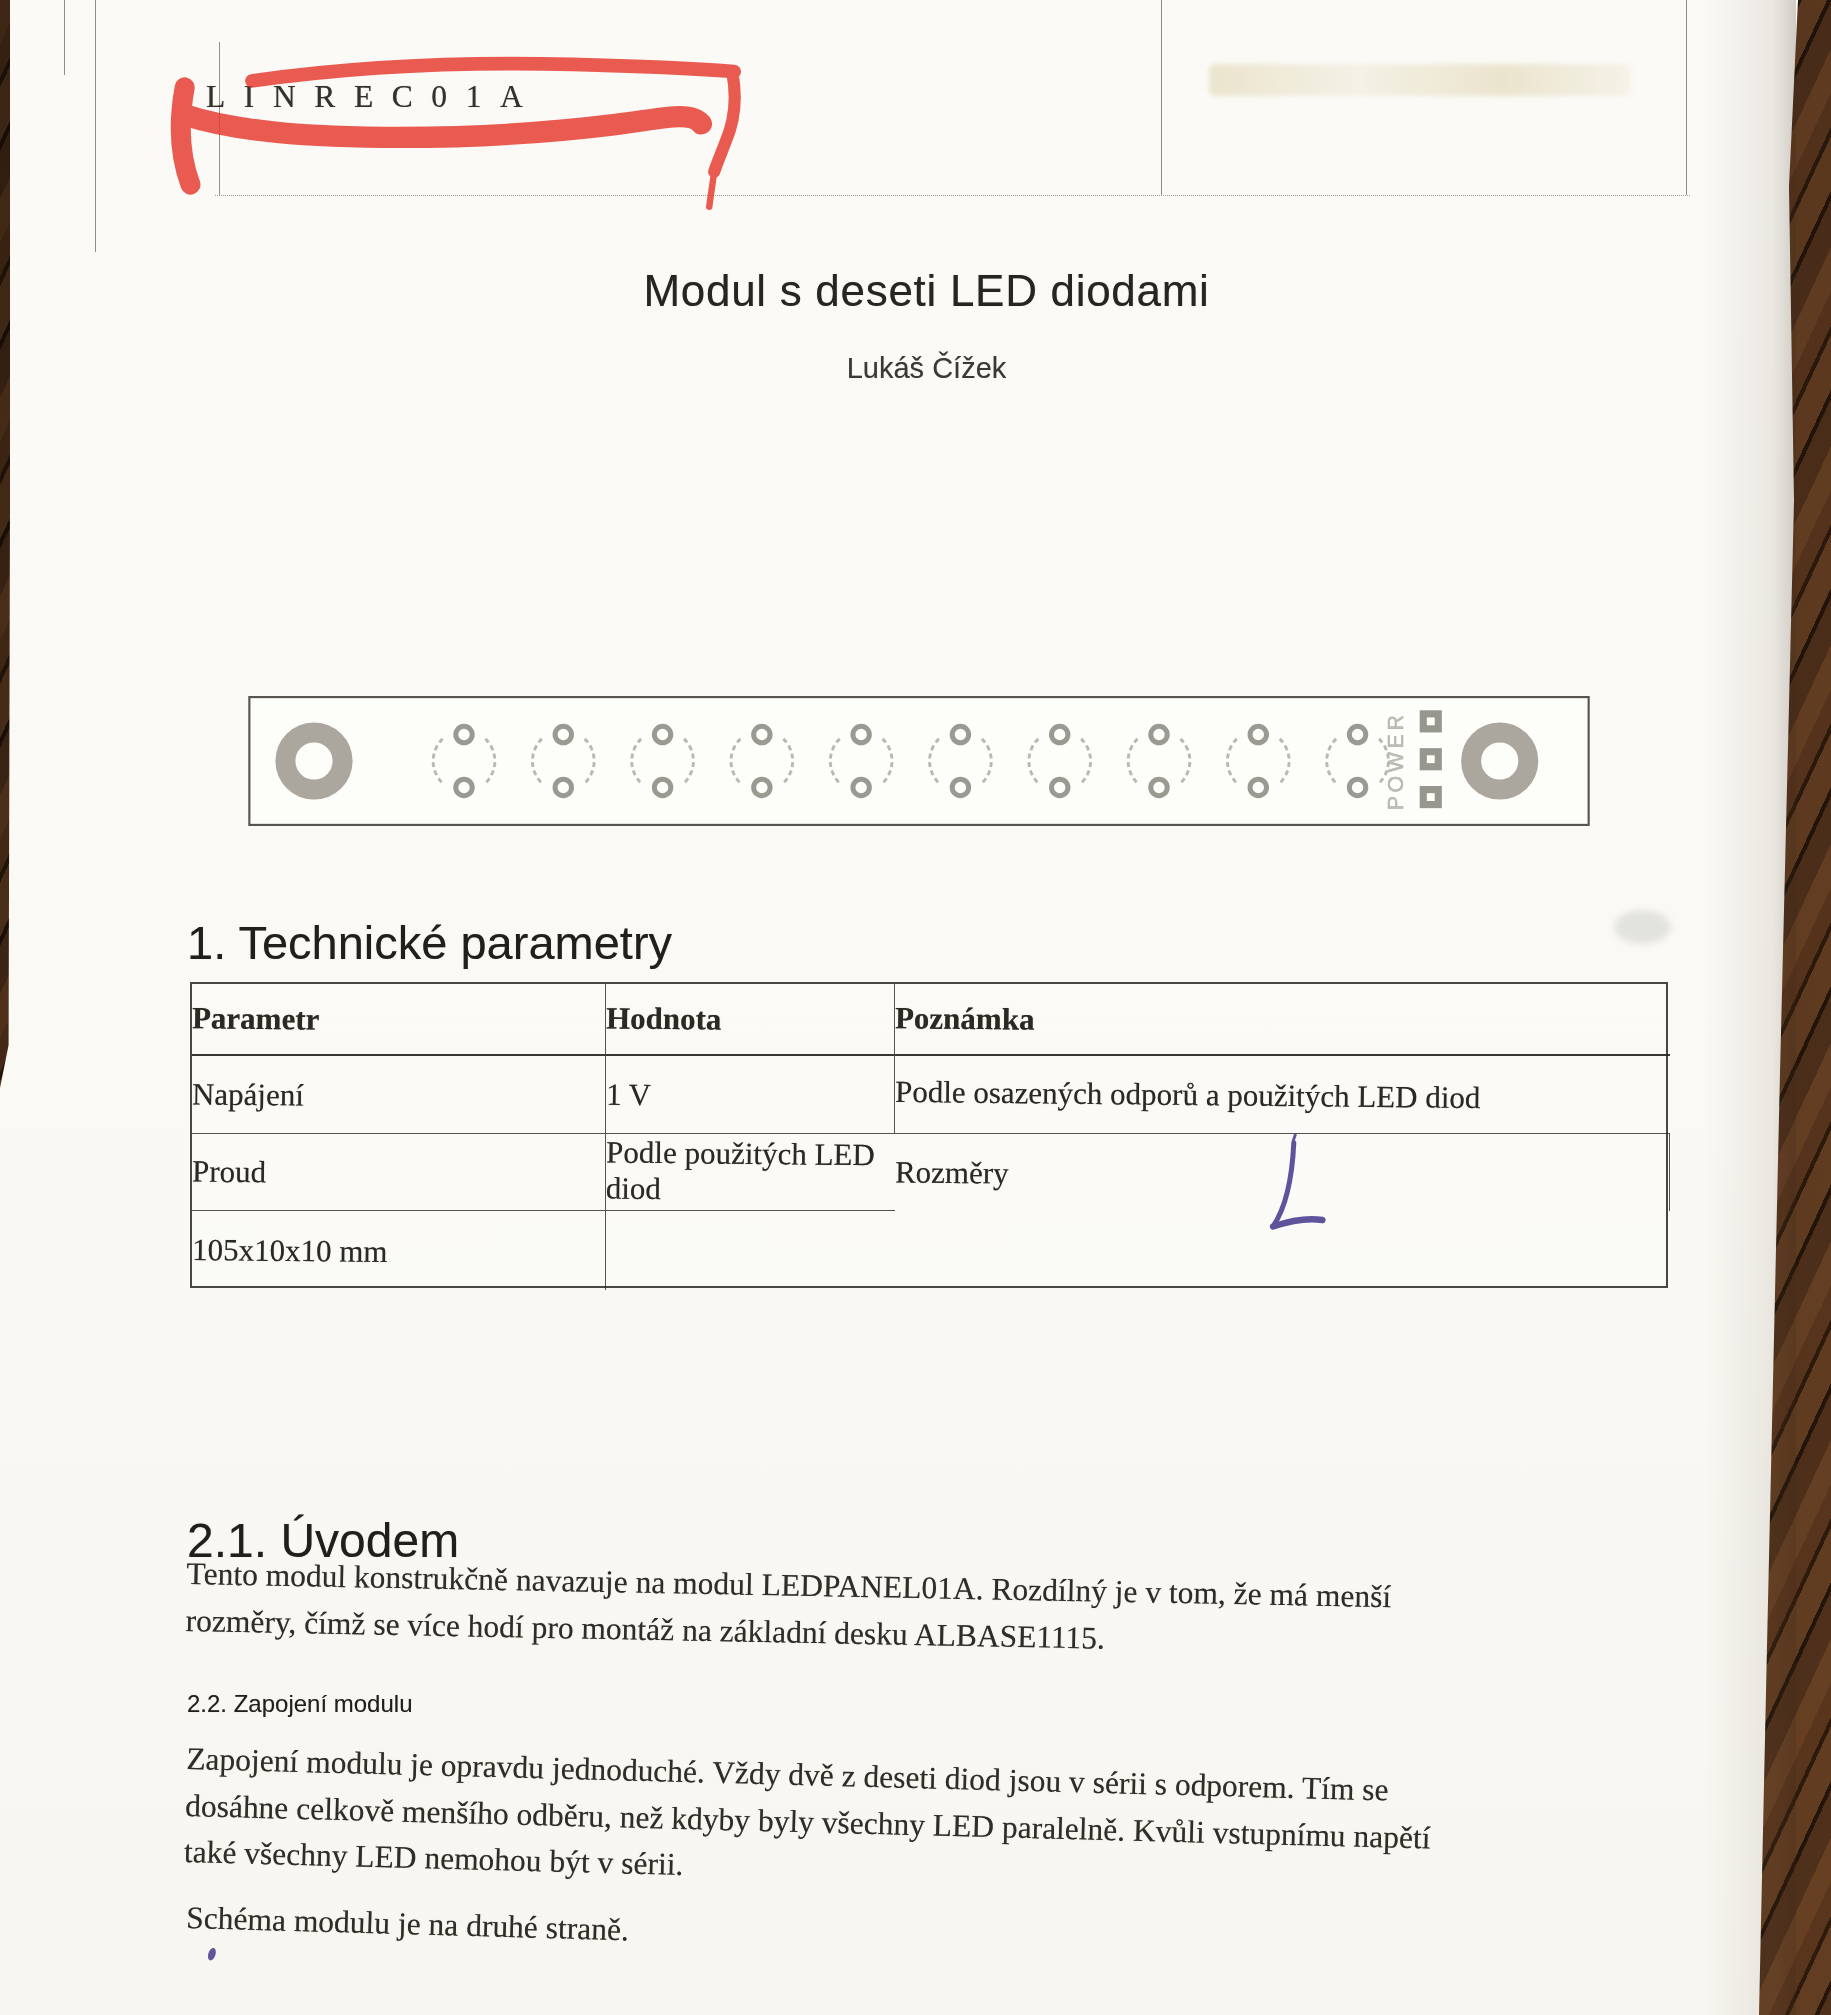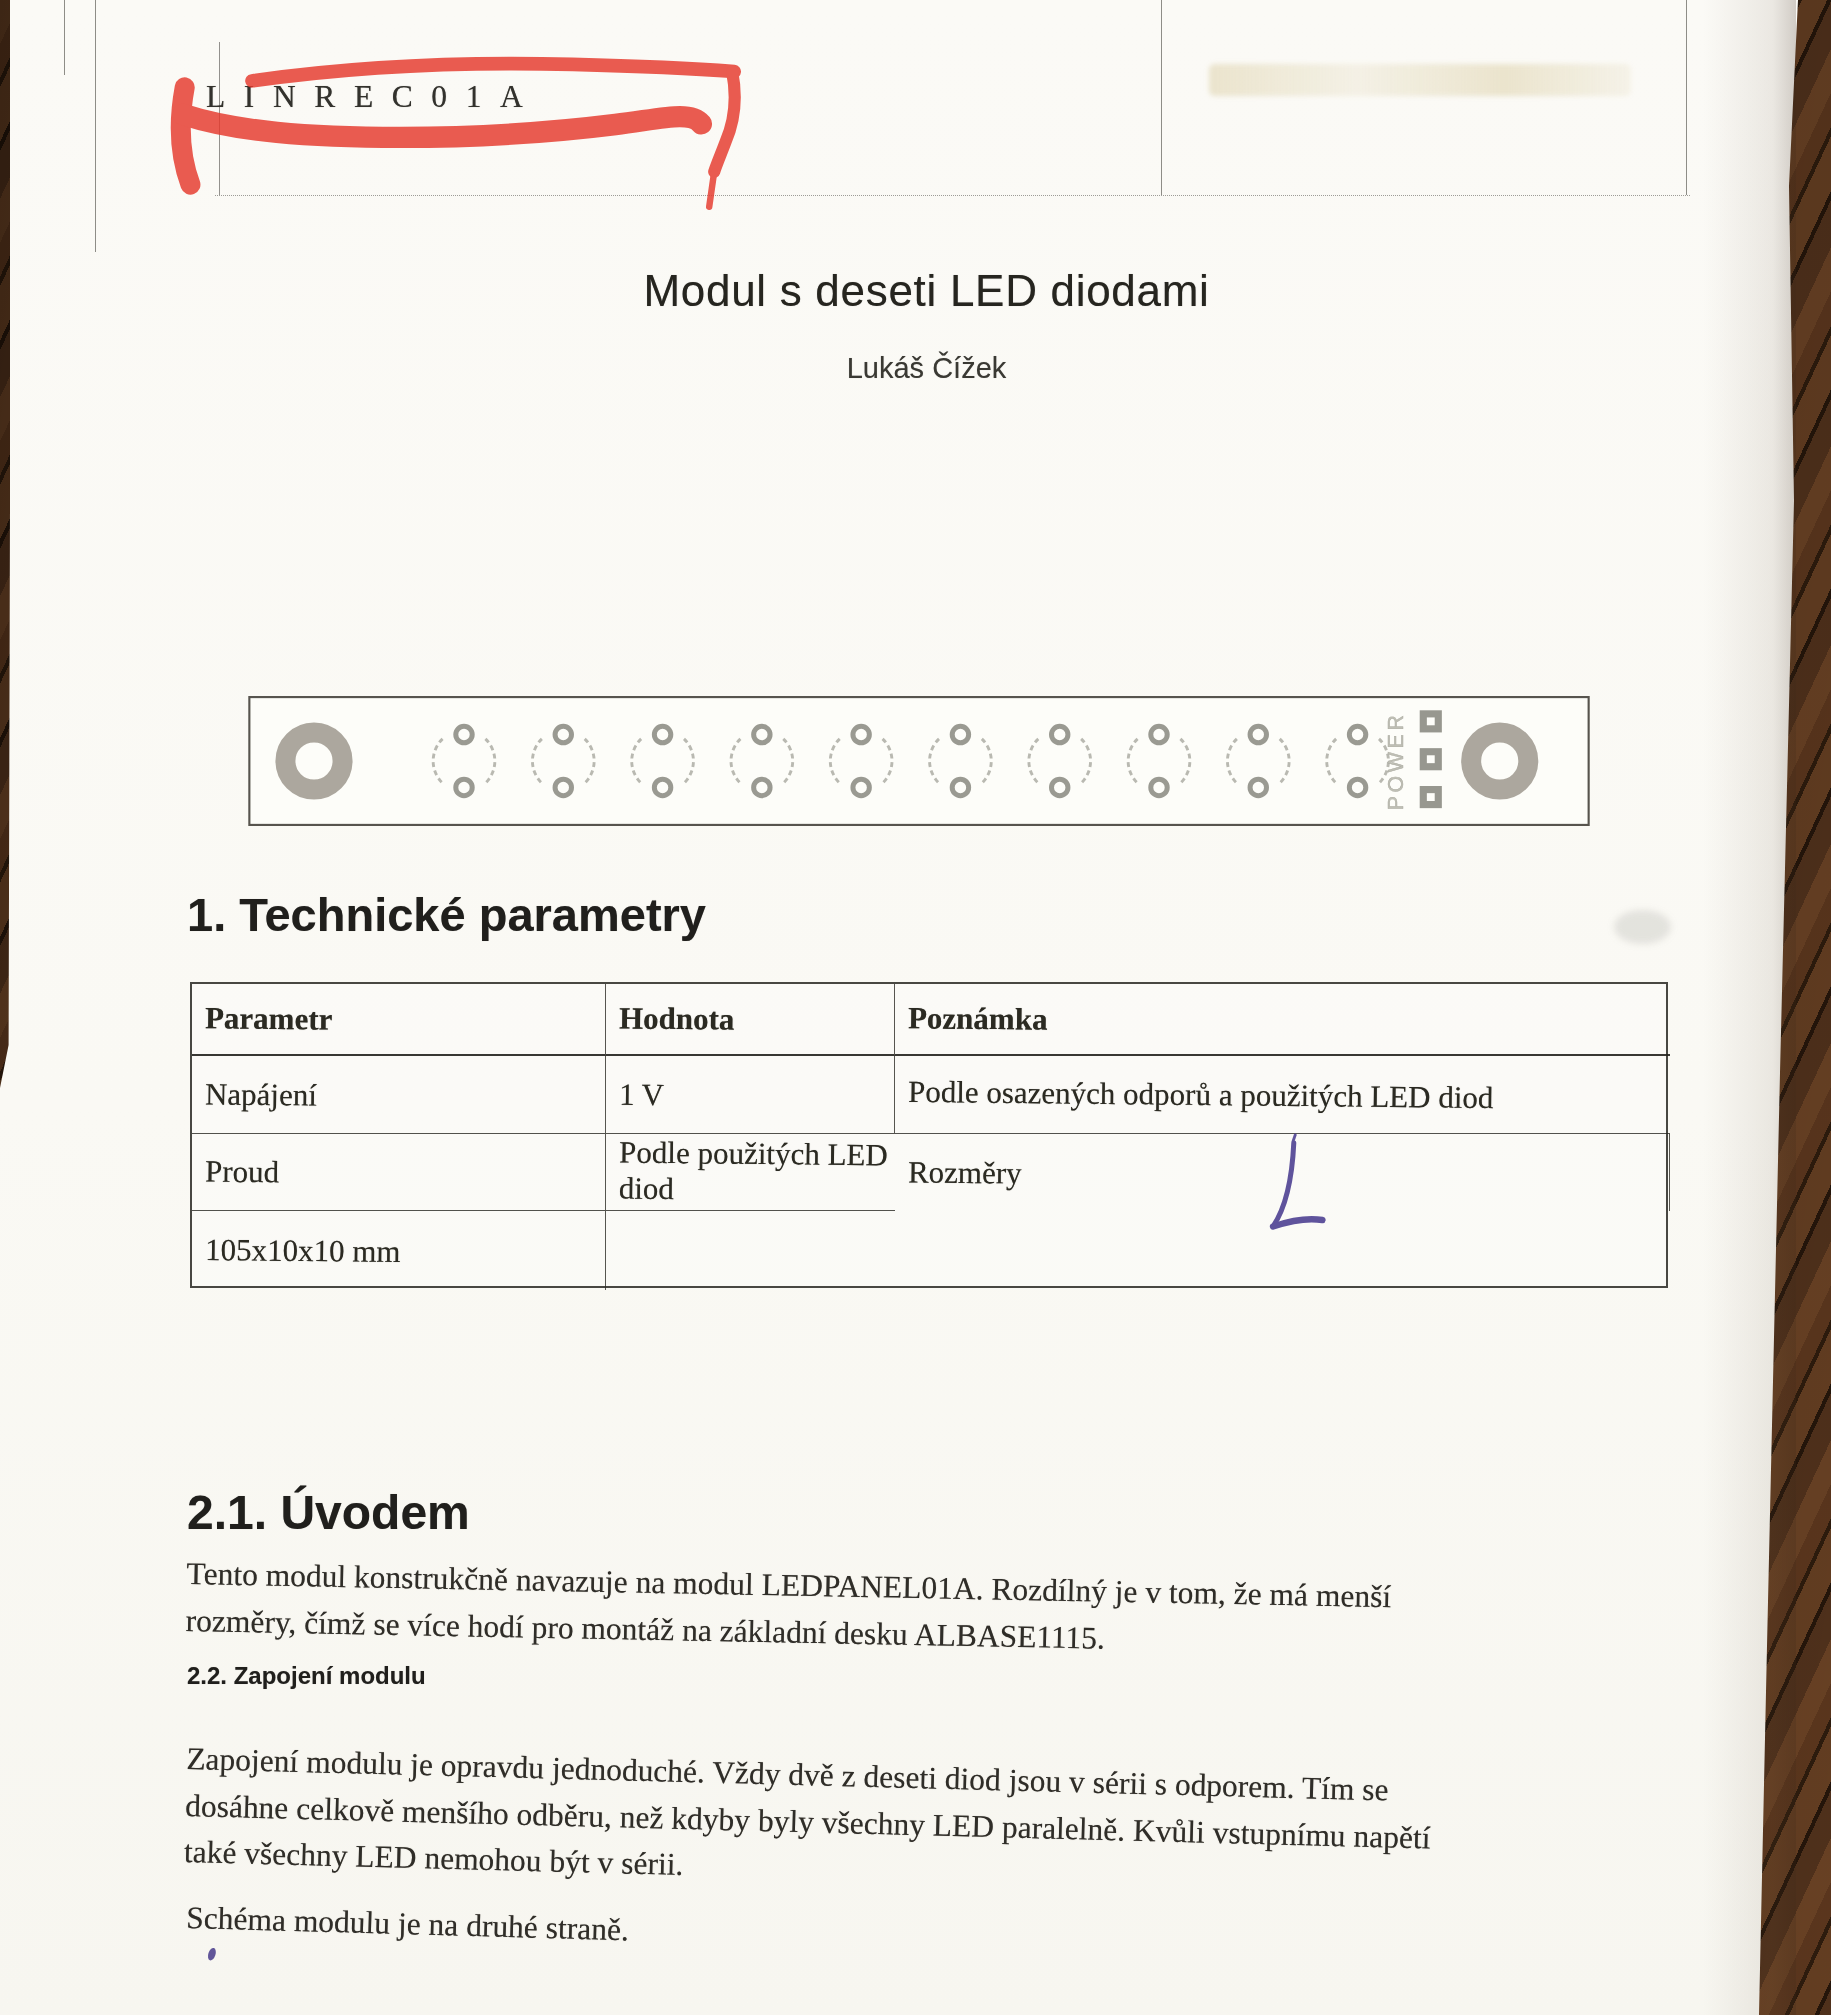--- a/index.html
+++ b/index.html
@@ -21,21 +21,21 @@
     clip-path:polygon(10px 0px, 1798px 0px, 1789px 186px, 1794px 501px,
       1780px 1073px, 1767px 1646px, 1759px 2015px, 0px 2015px,
       0px 1088px, 8.6px 1045px, 10px 501px);
   }
   #paper-right-shade{
     left:1703px;top:0;width:93px;height:2015px;
     background:linear-gradient(90deg, rgba(0,0,0,0), rgba(90,70,50,.10) 75%, rgba(60,40,25,.22));
     pointer-events:none;
   }
   .serif{font-family:"Liberation Serif", serif; color:#2f2d28; text-shadow:0 0 0.7px rgba(60,55,45,.55);}
-  .sans-head{font-family:"Liberation Sans", sans-serif; font-weight:bold; color:#201f1c; text-shadow:0 0 0.7px rgba(40,40,40,.4);}
+  .sans-head{font-family:"Liberation Sans", sans-serif; font-weight:normal; color:#201f1c; text-shadow:0 0 0.7px rgba(40,40,40,.4);margin-top:28px;}
   #stamp-label{
     left:206px;top:79px;
     font-family:"Liberation Serif", serif;
     font-size:31.5px; letter-spacing:18.6px; color:#33322d;
     text-shadow:0 0 0.7px rgba(50,50,45,.7);
   }
   #doc-title{left:429px;top:266px;width:995px;text-align:center;
     font-size:44px;color:#26251f;font-weight:400;letter-spacing:0.7px;
     text-shadow:0 0 0.7px rgba(40,40,40,.5);}
   #doc-author{left:429px;top:352px;width:995px;text-align:center;
@@ -64,21 +64,21 @@
     grid-template-columns:414px 289px 775px;
     grid-template-rows:72px 78px 77px 79px;
     border:2.1px solid rgba(40,39,34,.85);
     box-sizing:border-box;
     background:rgba(255,255,255,.25);
   }
   #param-table .cell{
     border-right:1.4px solid rgba(45,44,38,.8);
     border-bottom:1.4px solid rgba(40,39,34,.8);
     display:flex;align-items:center;
-    padding-left:13px;box-sizing:border-box;
+    box-sizing:border-box;
     font-family:"Liberation Serif", serif;
     font-size:31px;color:#2b2a22;
     text-shadow:0 0 0.7px rgba(50,48,40,.6);
     overflow:hidden;
   }
   #param-table .cell > span{display:inline-block;transform:rotate(.6deg);}
   #param-table .cell.last{border-right:none;}
   #param-table .cell.hdr{font-weight:bold;border-bottom:2.1px solid rgba(35,34,30,.9);}
   #param-table .cell.bottom{border-bottom:none;}
   

